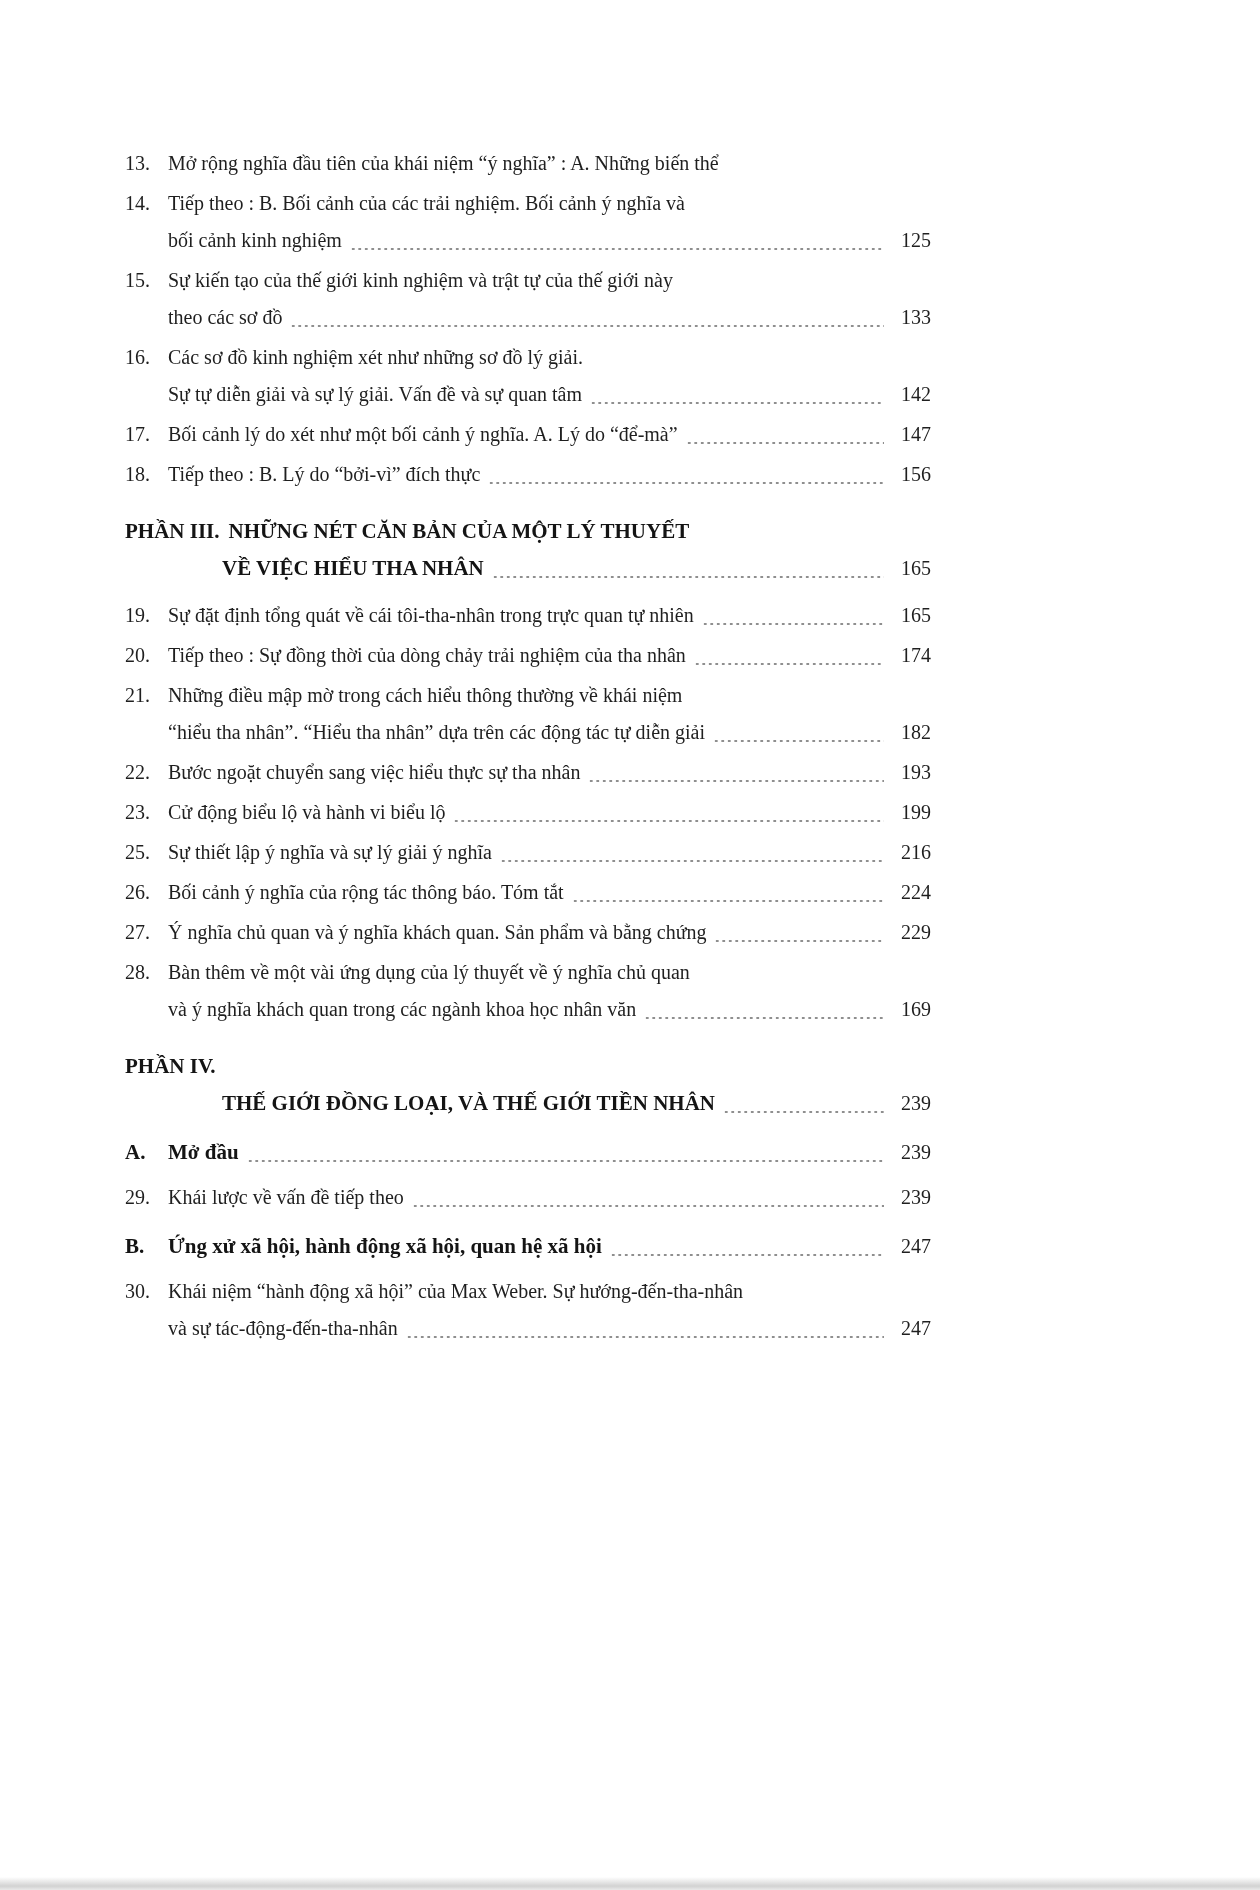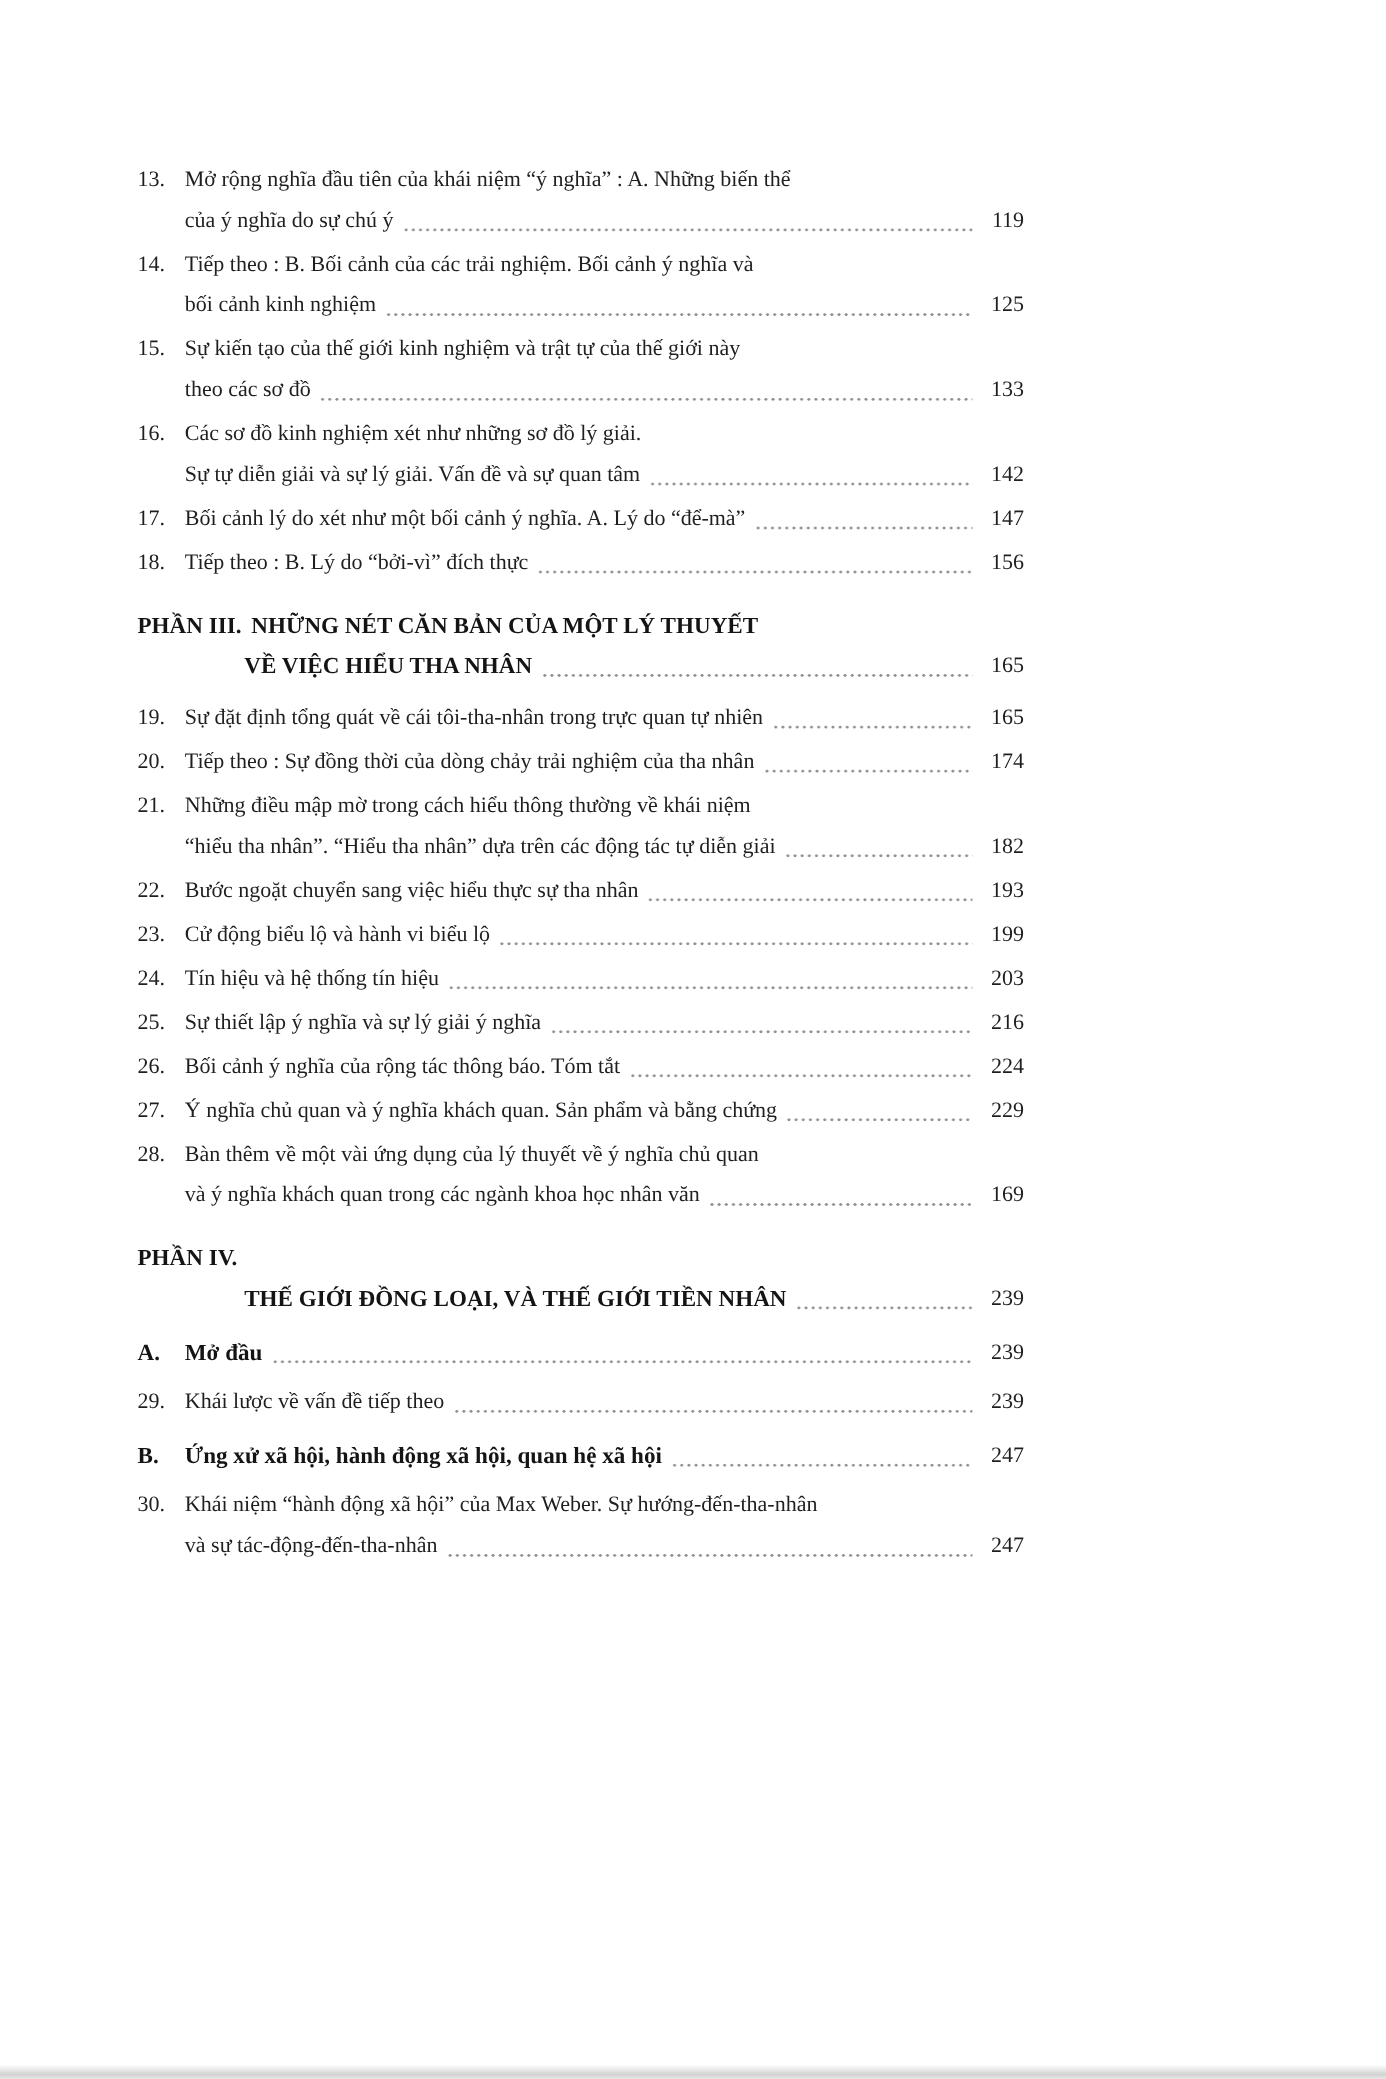--- a/index.html
+++ b/index.html
@@ -40,25 +40,20 @@
 <body>
 
 <main class="page">
   <div id="toc-list">
       <div class="row item">
         <span class="num">13.</span>
         <div class="body">
           <div class="line">
             <span class="txt">Mở rộng nghĩa đầu tiên của khái niệm “ý nghĩa” : A. Những biến thể</span>
           </div>
-          <div class="line">
-            <span class="txt">của ý nghĩa do sự chú ý</span>
-            <span class="leader"></span>
-            <span class="pg">119</span>
-          </div>
         </div>
       </div>
       <div class="row item">
         <span class="num">14.</span>
         <div class="body">
           <div class="line">
             <span class="txt">Tiếp theo : B. Bối cảnh của các trải nghiệm. Bối cảnh ý nghĩa và</span>
           </div>
           <div class="line">
             <span class="txt">bối cảnh kinh nghiệm</span>
@@ -169,30 +164,20 @@
           </div>
         </div>
       </div>
       <div class="row item">
         <span class="num">23.</span>
         <div class="body">
           <div class="line">
             <span class="txt">Cử động biểu lộ và hành vi biểu lộ</span>
             <span class="leader"></span>
             <span class="pg">199</span>
-          </div>
-        </div>
-      </div>
-      <div class="row item">
-        <span class="num">24.</span>
-        <div class="body">
-          <div class="line">
-            <span class="txt">Tín hiệu và hệ thống tín hiệu</span>
-            <span class="leader"></span>
-            <span class="pg">203</span>
           </div>
         </div>
       </div>
       <div class="row item">
         <span class="num">25.</span>
         <div class="body">
           <div class="line">
             <span class="txt">Sự thiết lập ý nghĩa và sự lý giải ý nghĩa</span>
             <span class="leader"></span>
             <span class="pg">216</span>

